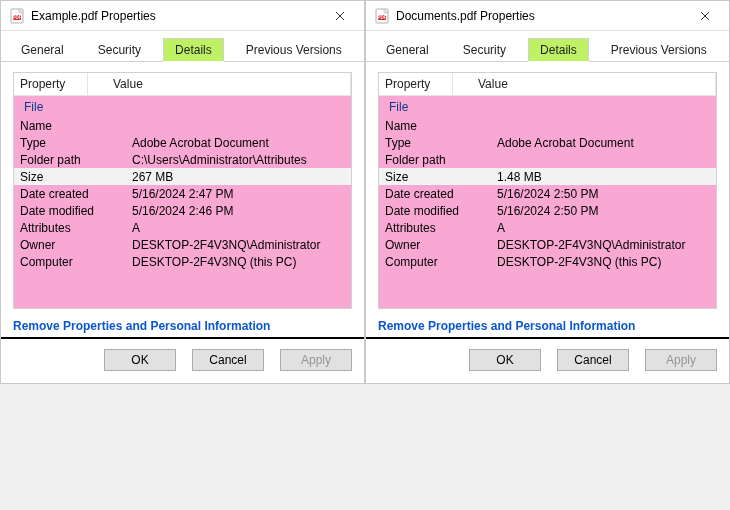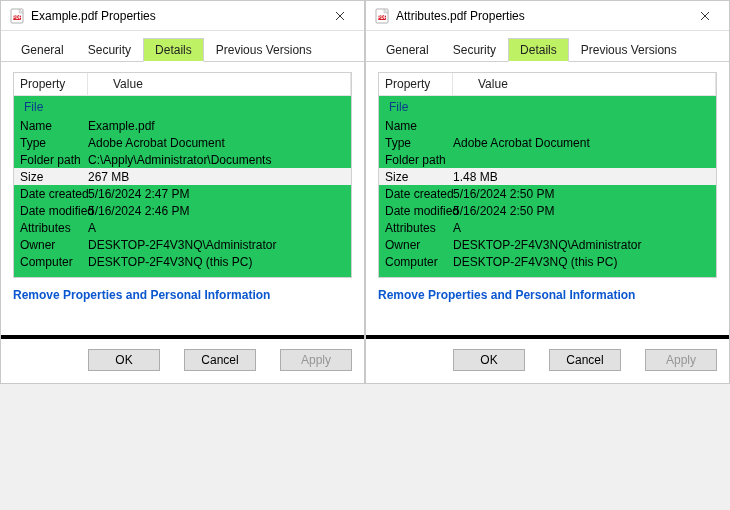--- a/index.html
+++ b/index.html
@@ -46,21 +46,21 @@
     align-items: center;
     justify-content: center;
     color: #333;
     cursor: pointer;
   }
   .close-btn svg { width: 10px; height: 10px; }
   .tabs {
     display: flex;
     padding: 6px 8px 0 8px;
     border-bottom: 1px solid #d0d0d0;
-    gap: 0;
+    gap: 10px;
   }
   .tab {
     padding: 4px 11px;
     border: 1px solid transparent;
     border-bottom: none;
     position: relative;
     top: 1px;
     color: #222;
     cursor: pointer;
     font-size: 12px;
@@ -69,21 +69,21 @@
     border-color: #d0d0d0;
     background: #bef264;
     border-bottom: 1px solid #fff;
   }
   .table-area {
     flex: 1;
     margin: 10px 12px;
     border: 1px solid #d0d0d0;
     display: flex;
     flex-direction: column;
-    background: #22c55e;
+    background: #f9a8d4;
     overflow: hidden;
   }
   .table-header {
     display: flex;
     border-bottom: 1px solid #e4e4e4;
     background: #fff;
     font-size: 12px;
   }
   .table-header .col {
     padding: 4px 6px;
@@ -94,20 +94,21 @@
   .col-val { flex: 1; margin-left: 19px; }
   .section-header {
     color: #0a3e8c;
     padding: 4px 6px 3px 10px;
     font-size: 12px;
   }
   .row {
     display: flex;
     padding: 1.5px 0;
     font-size: 12px;
+    gap: 44px;
   }
   .row .plabel {
     width: 74px;
     padding-left: 6px;
     color: #000;
     white-space: nowrap;
     font-size: 12px;
   }
   .row .pval {
     flex: 1;
@@ -121,24 +122,23 @@
   .link {
     color: #0b57d0;
     font-size: 12px;
     padding: 0 12px 4px 12px;
     cursor: pointer;
     font-weight: bold;
   }
   .button-bar {
     display: flex;
     justify-content: flex-end;
-    gap: 24px;
+    gap: 16px;
     padding: 10px 12px 12px 12px;
-    border-top: 4px solid #000000;
-    margin-top: 29px;
+    border-top: 2px solid #000000;
   }
   .btn {
     min-width: 72px;
     height: 22px;
     border: 1px solid #adadad;
     background: #e1e1e1;
     font-size: 12px;
     font-family: inherit;
     cursor: pointer;
     color: #000;
@@ -177,29 +177,28 @@
   </div>
   <div class="table-area">
     <div class="table-header">
       <div class="col col-prop">Property</div>
       <div class="col col-val">Value</div>
     </div>
     <div class="table-body">
       <div class="section-header">File</div>
       <div class="row">
           <span class="plabel">Name</span>
-          <span class="pval">Example.pdf</span>
         </div>
       <div class="row">
           <span class="plabel">Type</span>
           <span class="pval">Adobe Acrobat Document</span>
         </div>
       <div class="row">
           <span class="plabel">Folder path</span>
-          <span class="pval">C:\Apply\Administrator\Documents</span>
+          <span class="pval">C:\Users\Administrator\Attributes</span>
         </div>
       <div class="row hl">
           <span class="plabel">Size</span>
           <span class="pval">267 MB</span>
         </div>
       <div class="row">
           <span class="plabel">Date created</span>
           <span class="pval">5/16/2024 2:47 PM</span>
         </div>
       <div class="row">
@@ -231,21 +230,21 @@
 <div class="dialog">
   <div class="titlebar">
     <span class="pdf-icon">
       <svg viewBox="0 0 16 16">
           <rect x="2" y="1" width="12" height="14" rx="1" fill="#fff" stroke="#b0b0b0"></rect>
           <rect x="4" y="7" width="8" height="5" rx="1" fill="#d91f2a"></rect>
           <text x="8" y="11" text-anchor="middle" font-size="4.5" fill="#fff" font-family="Arial" font-weight="bold">PDF</text>
           <path d="M10 1 L14 5 L10 5 Z" fill="#e8e8e8" stroke="#b0b0b0" stroke-width="0.5"></path>
         </svg>
     </span>
-    <span class="title-text">Attributes.pdf Properties</span>
+    <span class="title-text">Documents.pdf Properties</span>
     <span class="close-btn">
       <svg viewBox="0 0 10 10">
           <path d="M1 1 L9 9 M9 1 L1 9" stroke="#333" stroke-width="1"></path>
         </svg>
     </span>
   </div>
   <div class="tabs">
     <div class="tab">General</div>
     <div class="tab">Security</div>
     <div class="tab active">Details</div>

